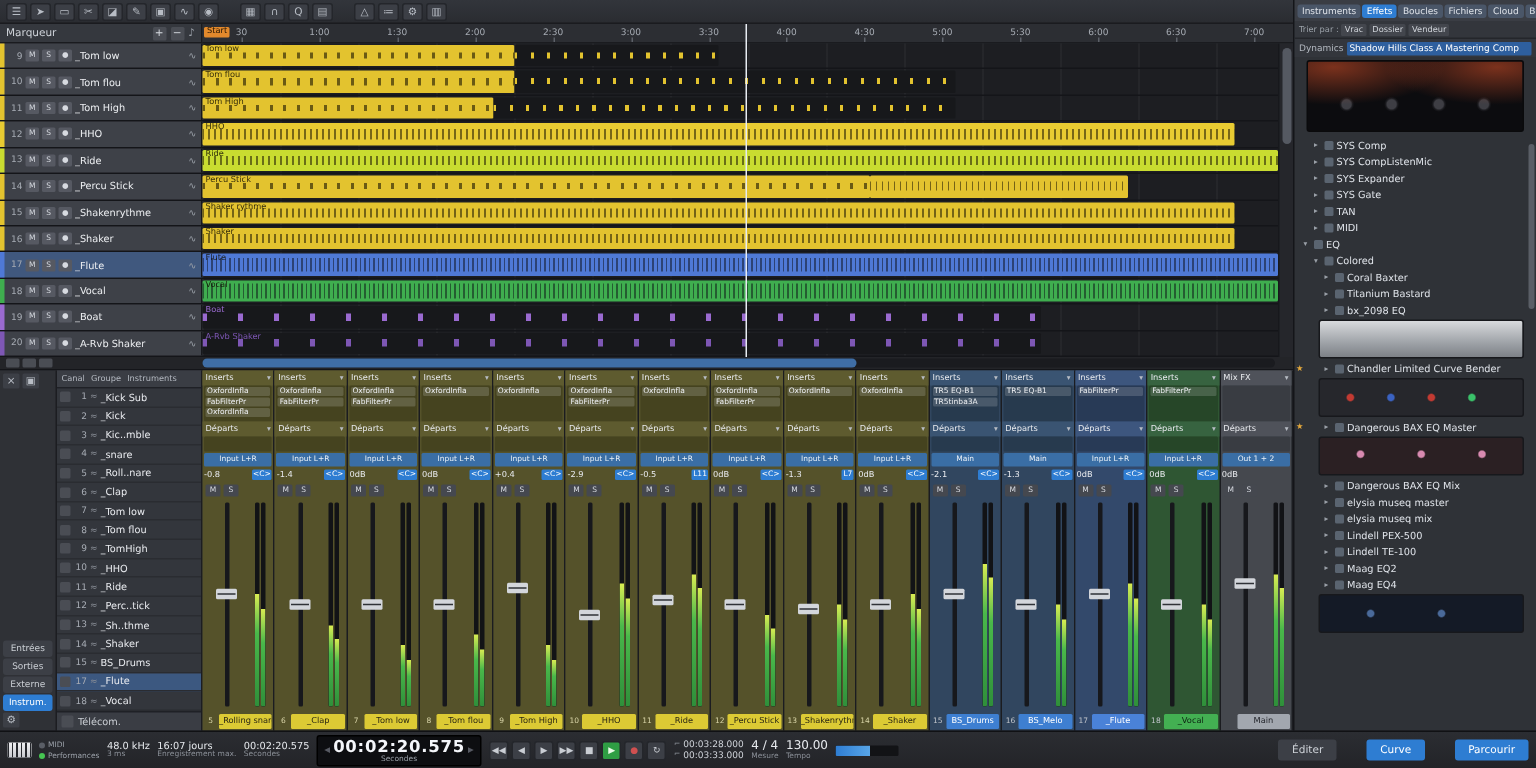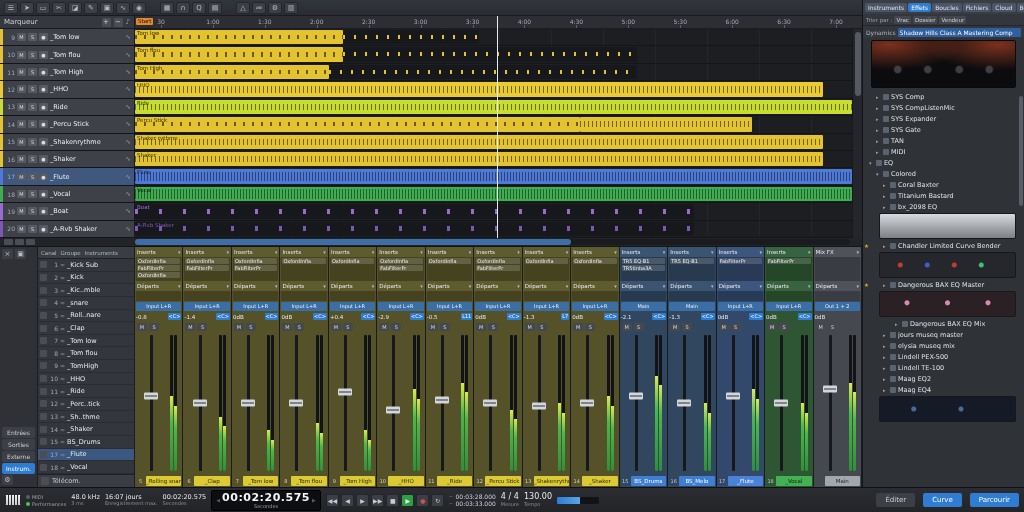--- a/index.html
+++ b/index.html
@@ -183,21 +183,21 @@
 .tpb{min-width:13px;height:13px;background:#3c3f46;border:1px solid #24262b;border-radius:2px;color:#c9cdd3;
   font-size:6px;line-height:11px;text-align:center;padding:0 1px}
 .tpb.play{background:#2f9e44;color:#eafbe9}
 .tpb.rec{color:#d05050}
 .tp-loop{display:flex;flex-direction:column;gap:1px;line-height:1}
 .lp-row{display:flex;align-items:center;gap:2px}
 .lp-ic{font-size:5px;color:#8a8f97}
 .lp-t{font-size:6px;color:#cfd3d9}
 .tp-meter{width:42px;height:7px;background:#121316;border-radius:1px;overflow:hidden;position:relative}
 .tp-mfill{position:absolute;left:0;top:0;bottom:0;width:55%;background:linear-gradient(90deg,#2e7dd2,#58a6e8)}
-.tp-views{margin-left:auto;display:flex;gap:8px}
+.tp-views{margin-left:auto;display:flex;gap:20px}
 .vbtn{padding:3px 9px;background:#3c3f46;border-radius:2px;font-size:7px;color:#cfd3d9}
 .vbtn.act{background:#2e7dd2;color:#fff}
 </style>
 </head>
 <body>
 
 <div id="app">
   <div id="topbar">
       <div class="tbgrp">
         <div class="tbicon">☰</div>
@@ -1276,29 +1276,29 @@
           <div class="blabel">Chandler Limited Curve Bender</div>
         </div>
         <div class="bimg th-cb"></div>
         <div class="bitem" style="padding-left: 20px;">
           <div class="bfav">★</div>
           <div class="barrow">▸</div>
           <div class="bico"></div>
           <div class="blabel">Dangerous BAX EQ Master</div>
         </div>
         <div class="bimg th-bax"></div>
-        <div class="bitem" style="padding-left: 32px;">
+        <div class="bitem" style="padding-left: 20px;">
           <div class="barrow">▸</div>
           <div class="bico"></div>
           <div class="blabel">Dangerous BAX EQ Mix</div>
         </div>
         <div class="bitem" style="padding-left: 20px;">
           <div class="barrow">▸</div>
           <div class="bico"></div>
-          <div class="blabel">jours museq master</div>
+          <div class="blabel">elysia museq master</div>
         </div>
         <div class="bitem" style="padding-left: 20px;">
           <div class="barrow">▸</div>
           <div class="bico"></div>
           <div class="blabel">elysia museq mix</div>
         </div>
         <div class="bitem" style="padding-left: 20px;">
           <div class="barrow">▸</div>
           <div class="bico"></div>
           <div class="blabel">Lindell PEX-500</div>

